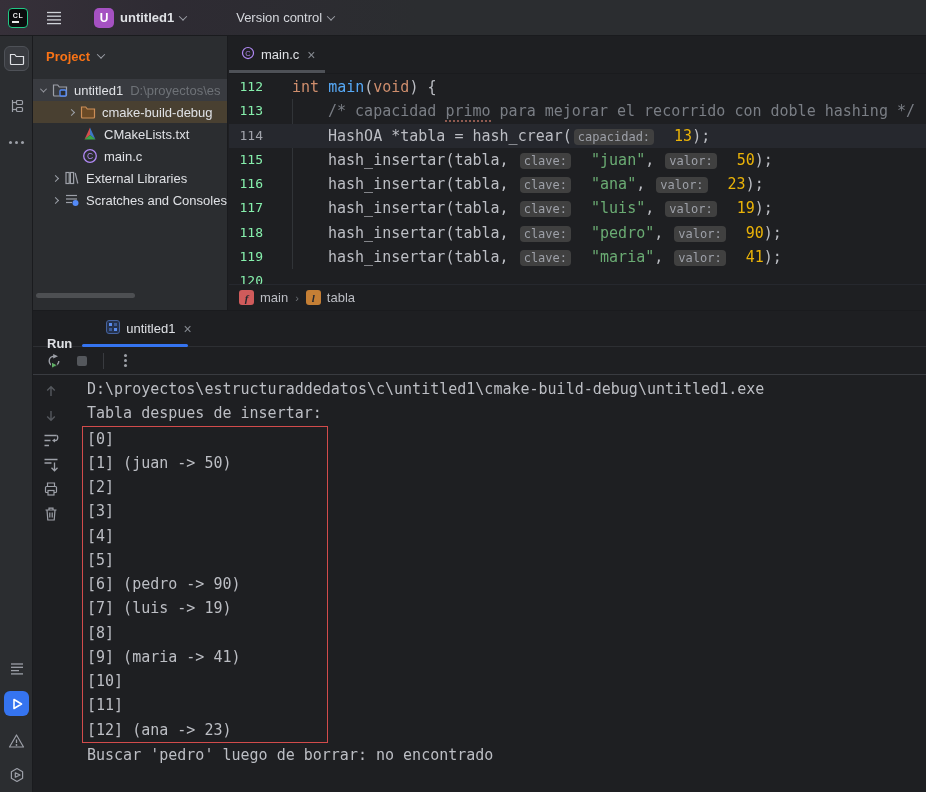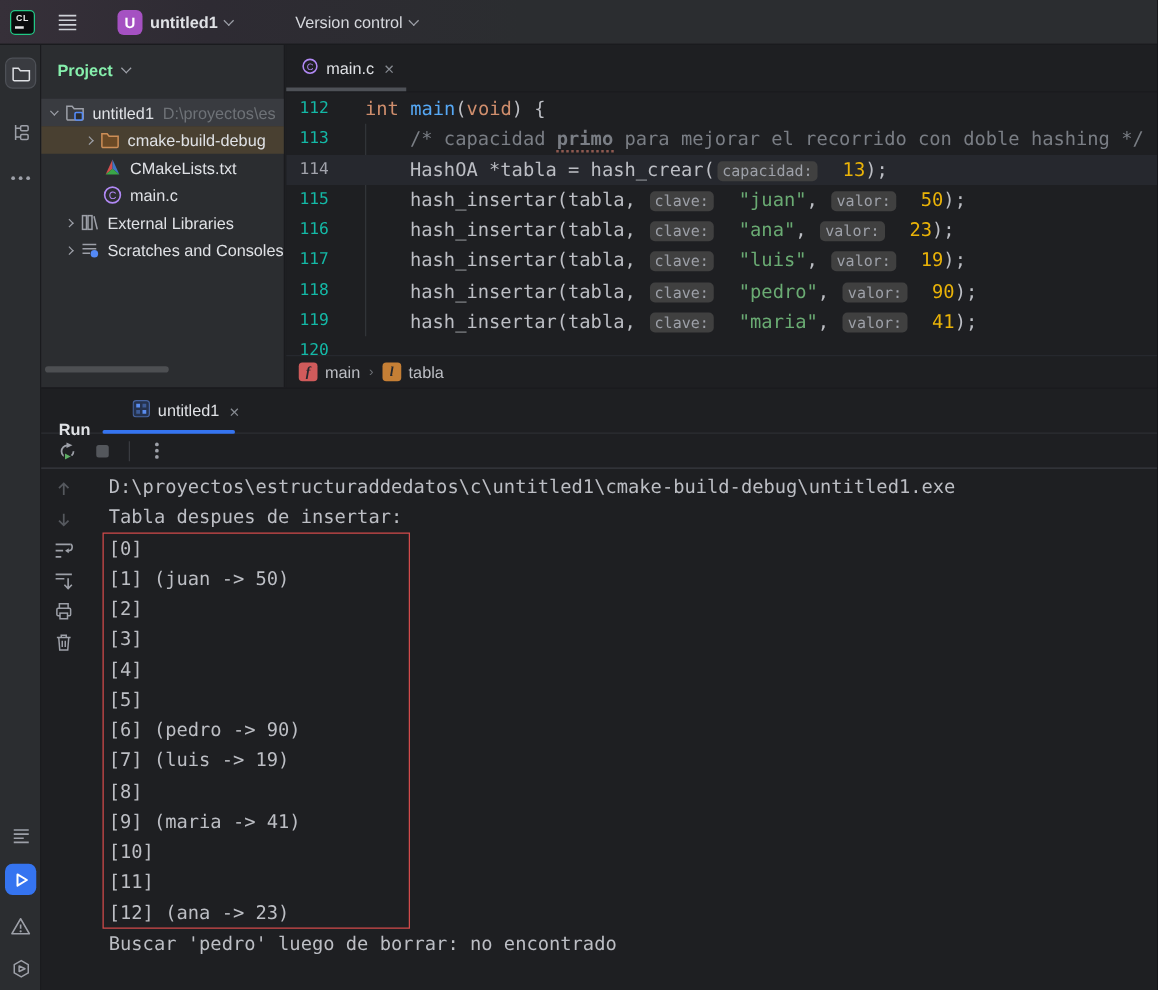--- a/index.html
+++ b/index.html
@@ -44,50 +44,50 @@
   .strip-btn { position:absolute; left:4px; width:25px; height:25px; display:flex; align-items:center; justify-content:center; border-radius:6px; cursor:pointer; }
   .strip-btn.selected { border:1px solid #4e5157; background:#393b40; }
   .strip-btn.active-blue { background:#3574f0; }
   .hdots { position:relative; width:3px; height:3px; background:#9da0a8; border-radius:50%; box-shadow:6px 0 0 #9da0a8, -6px 0 0 #9da0a8; }
   .vdots { position:relative; width:3px; height:3px; background:#9da0a8; border-radius:50%; box-shadow:0 5px 0 #9da0a8, 0 -5px 0 #9da0a8; }
   
   .project-panel {
     position:absolute; left:33px; top:36px; width:195px; height:274px;
     background:#2b2d30; border-right:1px solid #1a1b1e; overflow:hidden;
   }
-  .pp-header { display:flex; align-items:center; gap:8px; height:40px; padding-left:13px; font-weight:700; color:#86efac; cursor:pointer; }
+  .pp-header { display:flex; align-items:center; gap:8px; height:40px; padding-left:13px; font-weight:700; color:#f97316; cursor:pointer; }
   .tree { position:absolute; left:0; top:43px; width:195px; }
   .tree-row { position:relative; height:22px; display:flex; align-items:center; white-space:nowrap; overflow:hidden; cursor:pointer; }
   .tree-row .tchev { width:10px; display:flex; justify-content:center; margin-right:4px; flex:none; }
   .tree-row .ticon { width:16px; height:16px; margin-right:6px; flex:none; display:flex; align-items:center; justify-content:center; }
   .tree-row.sel { background:#393b40; }
   .tree-row.build { background:#494031; }
   .tree-label { color:#dfe1e5; }
   .tree-path { color:#6e7277; margin-left:7px; }
   .hscroll { position:absolute; left:3px; top:257px; width:99px; height:5px; border-radius:3px; background:#4d4f52; }
   
   .editor { position:absolute; left:229px; top:36px; width:697px; height:274px; background:#1e1f22; }
   .tabbar { position:relative; height:38px; border-bottom:1px solid #1a1b1e; display:flex; align-items:center; }
   .etab { display:flex; align-items:center; gap:6px; padding:0 10px 0 12px; height:100%; cursor:pointer; }
   .etab .tlabel { color:#dfe1e5; }
   .close-x { color:#868a91; font-size:14px; line-height:1; cursor:pointer; padding:0 2px; }
   .etab-underline { position:absolute; left:0; bottom:0; width:96px; height:3px; background:#4e5157; }
   .code { position:relative; height:210px; overflow:hidden; padding-top:1px;
           font-family:"DejaVu Sans Mono", monospace; font-size:15px; }
   .code-line { position:relative; height:24.25px; line-height:24.25px; white-space:pre; }
   .code-line.current { background:#26282e; }
-  .lnum { display:inline-block; width:34px; text-align:right; font-size:13px; color:#14b8a6; vertical-align:top; }
+  .lnum { display:inline-block; width:34px; text-align:right; font-size:13px; color:#86efac; vertical-align:top; }
   .code-line.current .lnum { color:#a1a3ab; }
   .ltext { margin-left:29px; }
   .indent-guide { position:absolute; left:63px; top:25px; width:1px; height:170px; background:#313438; }
   .t-kw { color:#cf8e6d; }
   .t-fn { color:#56a8f5; }
   .t-pl { color:#bcbec4; }
   .t-cm { color:#7a7e85; }
-  .t-cmt { color:#7a7e85; border-bottom:2px dotted #8f5a50;font-weight:bold; }
+  .t-cmt { color:#7a7e85; border-bottom:2px dotted #8f5a50; }
   .t-str { color:#6aab73; }
   .t-num { color:#eab308; }
   .t-hint {
     display:inline-block; background:#404040; color:#9da0a8; border-radius:4px;
     font-size:12px; line-height:16px; padding:0 4px; margin:0 20px 0 2px; vertical-align:baseline;
   }
   .breadcrumbs { position:absolute; left:0; bottom:0; width:100%; height:26px; border-top:1px solid #26282e;
                  display:flex; align-items:center; padding-left:10px; gap:7px; background:#1e1f22; }
   .crumb { display:flex; align-items:center; gap:6px; cursor:pointer; }
   .crumb-badge { width:15px; height:15px; border-radius:3px; display:flex; align-items:center; justify-content:center;

